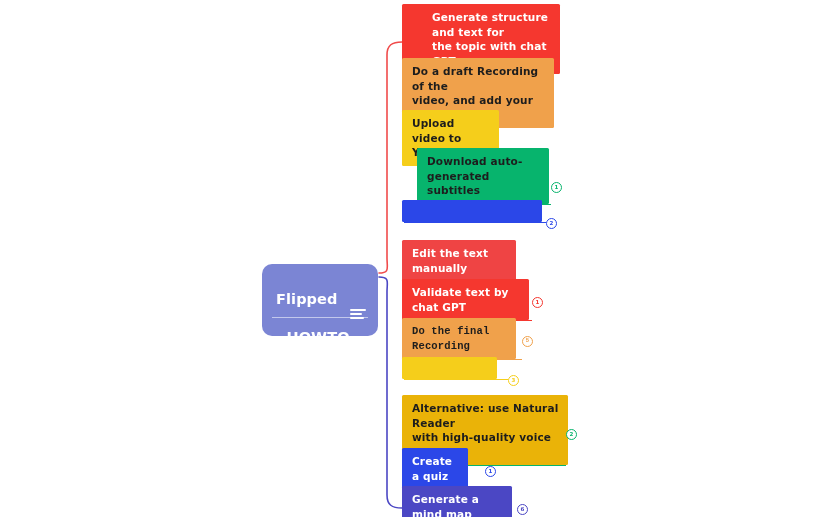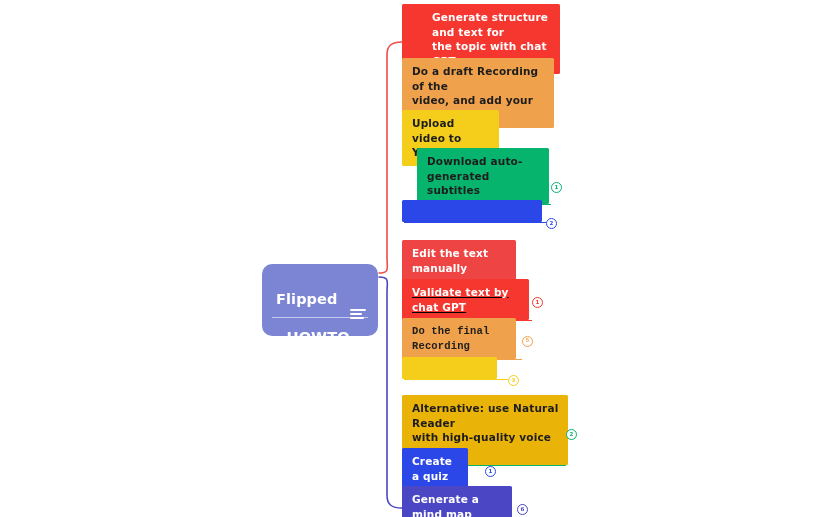--- a/index.html
+++ b/index.html
@@ -177,21 +177,21 @@
         <div class="tail" style="width: 132px; background: rgb(7, 180, 109);"></div>
         <div class="badge" style="color: rgb(7, 180, 109); left: 134px; top: 34px;">1</div>
       </div>
       <div class="leaf" style="left: 402px; top: 200px; width: 140px; min-height: 22px; background: rgb(43, 71, 232);">
         <div class="tail" style="width: 142px; background: rgb(43, 71, 232);"></div>
         <div class="badge" style="color: rgb(43, 71, 232); left: 144px; top: 18px;">2</div>
       </div>
       <div class="leaf" style="left: 402px; top: 240px; width: 114px; min-height: 22px; background: #ef4444;">
         <span class="leaf-label">Edit the text manually</span>
       </div>
-      <div class="leaf" style="left: 402px; top: 279px; width: 127px; min-height: 22px; background: rgb(245, 55, 47); text-decoration: underline;">
+      <div class="leaf" style="left: 402px; top: 279px; width: 127px; min-height: 22px; background: rgb(245, 55, 47);">
         <span class="leaf-label">Validate text by chat GPT</span>
         <div class="tail" style="width: 128px; background: rgb(245, 55, 47);"></div>
         <div class="badge" style="color: rgb(245, 55, 47); left: 130px; top: 18px;">1</div>
       </div>
       <div class="leaf dark-text" style="left: 402px; top: 318px; width: 114px; min-height: 22px; background: rgb(240, 161, 75); font-family: Liberation Mono, monospace;">
         <span class="leaf-label">Do the final Recording</span>
         <div class="tail" style="width: 118px; background: rgb(240, 161, 75);"></div>
         <div class="badge" style="color: rgb(240, 161, 75); left: 120px; top: 18px;">5</div>
       </div>
       <div class="leaf dark-text" style="left: 402px; top: 357px; width: 95px; min-height: 22px; background: rgb(245, 206, 27);">

